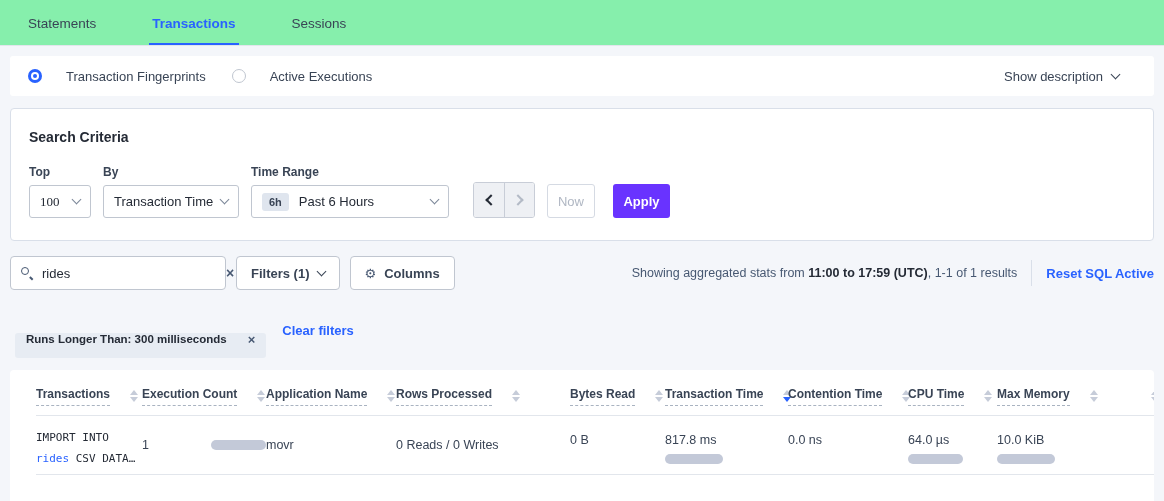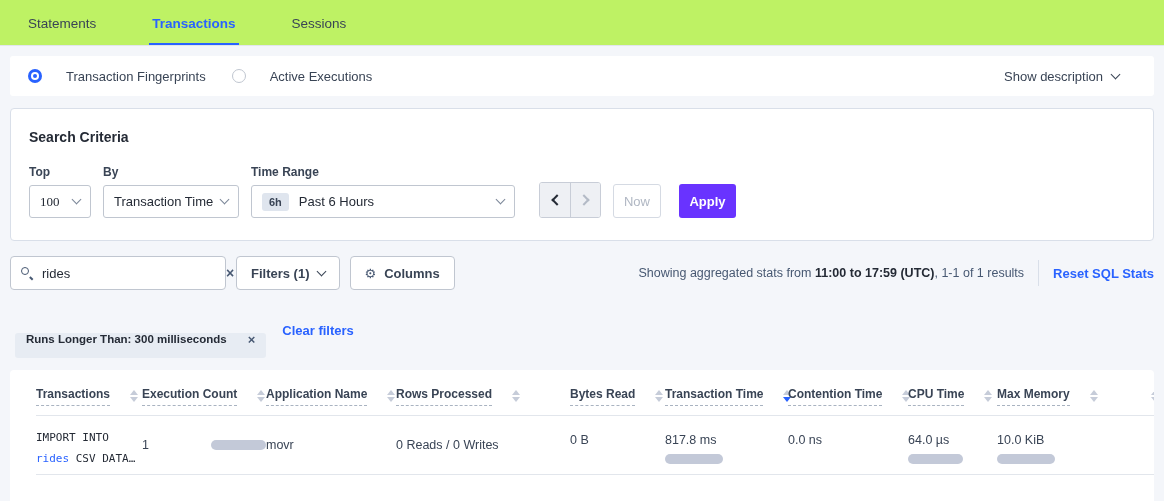--- a/index.html
+++ b/index.html
@@ -1,20 +1,20 @@
 <!DOCTYPE html>
 <html><head>
 <meta charset="utf-8">
 <style>
   * { margin:0; padding:0; box-sizing:border-box; }
   html,body { width:1164px; height:501px; overflow:hidden; background:#f4f6fa;
     font-family:"Liberation Sans", sans-serif; color:#394455; }
 
   
-  .tabbar { background:#bef264; border-bottom:1px solid #e2e6ec; height:46px;
+  .tabbar { background:#86efac; border-bottom:1px solid #e2e6ec; height:46px;
     display:flex; align-items:flex-end; padding-left:25px; gap:50px; }
   .tab { font-size:13.5px; color:#394455; padding:0 3px 14px 3px; cursor:pointer; }
   .tab.active { color:#2962ff; font-weight:bold; border-bottom:2px solid #2962ff; padding-bottom:12px; }
 
   .content { padding:0 10px; }
 
   
   .toggle-card { background:#fff; margin-top:10px; height:40px; display:flex;
     align-items:center; padding:0 35px 0 18px; border-radius:3px; }
   .radio-opt { display:flex; align-items:center; gap:24px; margin-right:26px; font-size:13px; cursor:pointer; }
@@ -36,21 +36,21 @@
   .criteria-title { font-size:14px; font-weight:bold; color:#242a35; margin-bottom:20px; }
   .criteria-row { display:flex; align-items:flex-end; }
   .field { margin-right:12px; }
   .flabel { font-size:12px; font-weight:bold; color:#394455; margin-bottom:6px; }
   .select { height:33px; border:1px solid #c0c6d0; border-radius:3px; background:#fff;
     display:flex; align-items:center; padding:0 10px; font-size:13px; color:#242a35; cursor:pointer; }
   .sel-top { width:62px;font-family:Liberation Serif, serif; }
   .sel-top .chev { margin-left:auto; }
   .sel-by { width:136px; }
   .sel-by .chev { margin-left:auto; }
-  .sel-time { width:264px; }
+  .sel-time { width:198px; }
   .sel-time .chev { margin-left:auto; }
   .time-badge { background:#dfe5ee; border-radius:3px; font-size:11px; font-weight:bold;
     padding:3px 7px; margin-right:10px; color:#394455; }
   .arrow-group { display:flex; height:36px; border:1px solid #c8cdd7; border-radius:3px;
     overflow:hidden; margin-left:12px; }
   .arrow-btn { width:30px; background:#eef0f4; border:none; display:flex; align-items:center;
     justify-content:center; cursor:pointer; }
   .arrow-btn + .arrow-btn { border-left:1px solid #c8cdd7; }
   .chev-left { width:8px; height:8px; border-left:2.2px solid #242a35; border-bottom:2.2px solid #242a35;
     transform:rotate(45deg); margin-left:3px; }
@@ -199,21 +199,21 @@
       <span class="chev dark"></span>
     </button>
     <button class="btn">
       <span class="gear">⚙</span>
       <span>Columns</span>
     </button>
     <div class="stats">
       <span>Showing aggregated stats from </span><b>11:00 to 17:59 (UTC)</b><span>, 1-1 of 1 results</span>
     </div>
     <div class="vdiv"></div>
-    <a class="link">Reset SQL Stats</a>
+    <a class="link">Reset SQL Active</a>
   </div>
 
   <div class="pill-row">
     <span class="pill">
       <span>Runs Longer Than: 300 milliseconds</span>
       <span class="clear-x">×</span>
     </span>
     <a class="link">Clear filters</a>
   </div>
 

